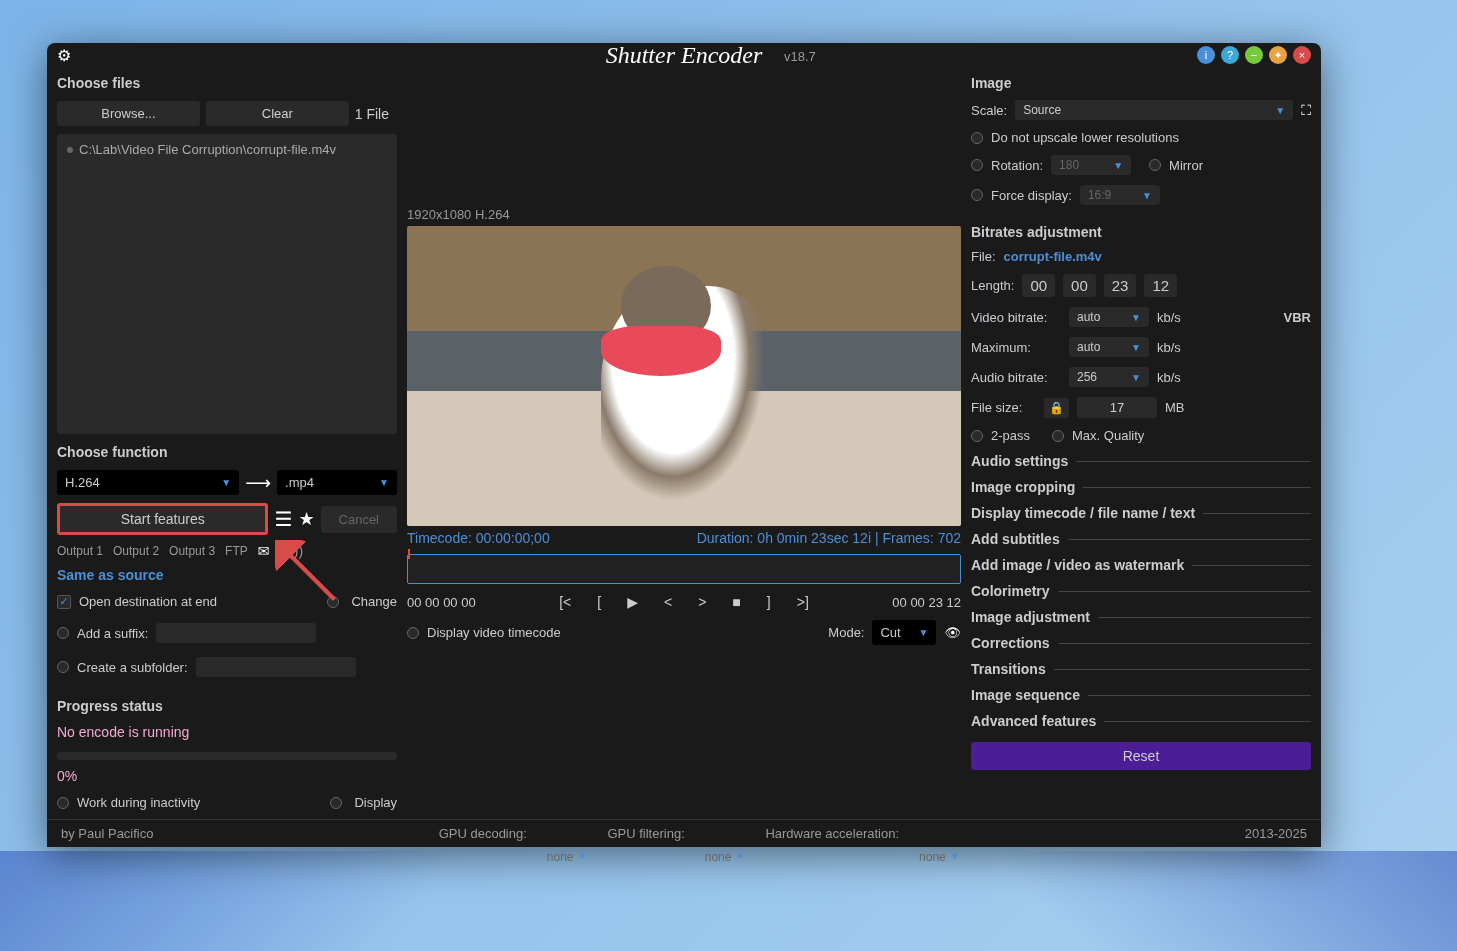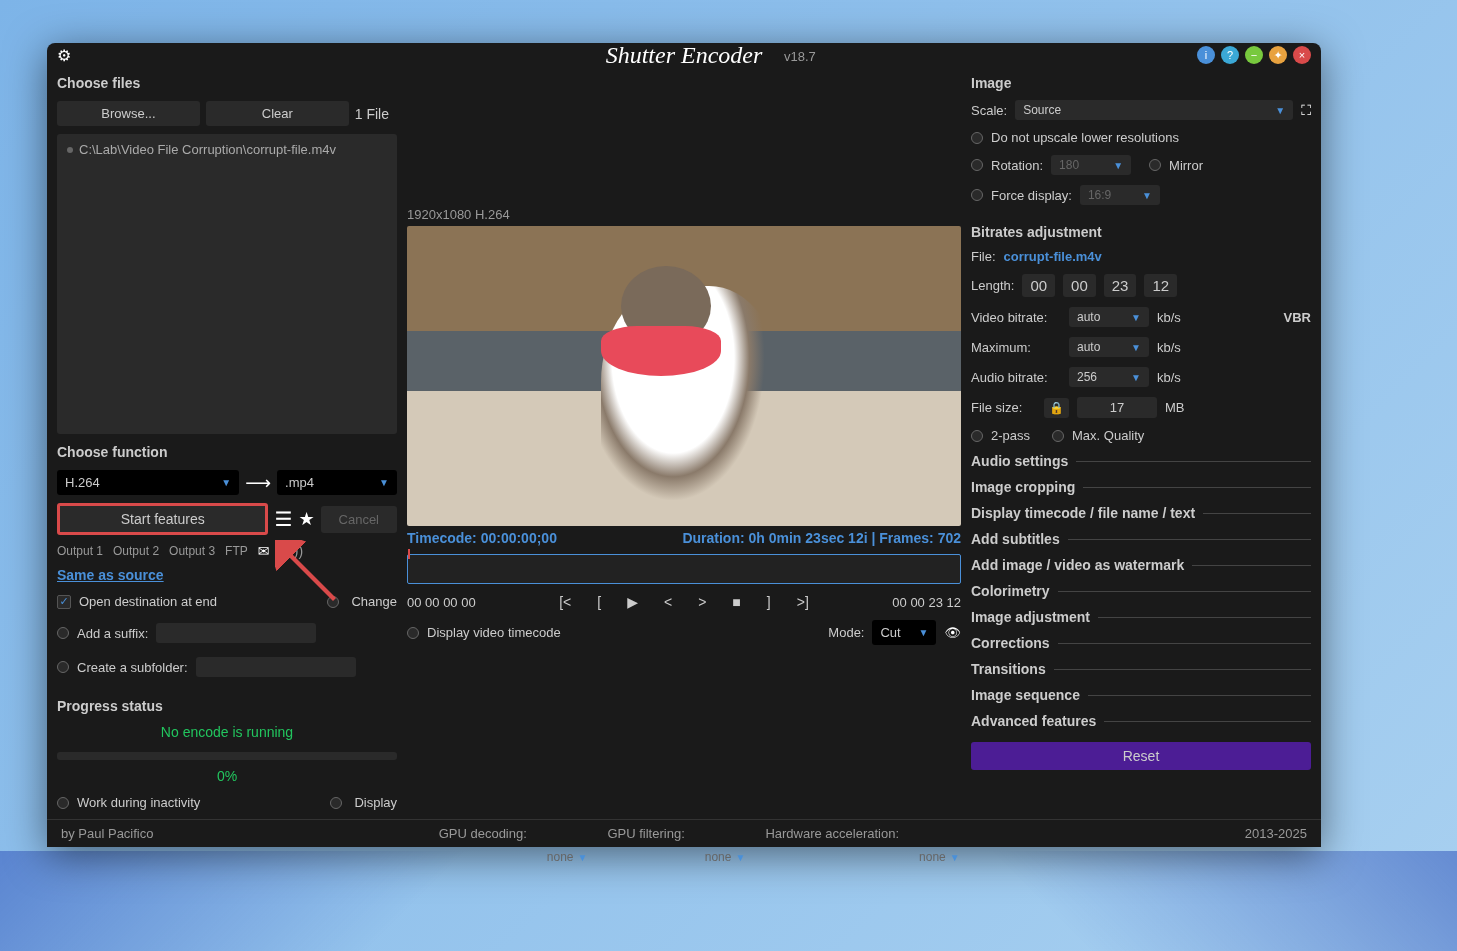--- a/index.html
+++ b/index.html
@@ -33,34 +33,34 @@
 .arrow-icon { color: #fff; font-size: 18px; }
 .start-btn { background: #2a2a2a; color: #ccc; border: 3px solid #d94a4a; padding: 5px 30px; border-radius: 3px; font-size: 14px; cursor: pointer; flex: 1; position: relative; }
 .red-arrow { position: absolute; top: 540px; left: 275px; width: 70px; height: 70px; pointer-events: none; z-index: 10; }
 .hamburger { color: #fff; font-size: 20px; cursor: pointer; }
 .star { color: #fff; font-size: 18px; cursor: pointer; }
 .cancel-btn { background: #2a2a2a; color: #666; border: none; padding: 6px 18px; border-radius: 3px; font-size: 13px; }
 .output-tabs { display: flex; gap: 10px; font-size: 12px; color: #999; align-items: center; }
 .output-tab { cursor: pointer; }
 .mail-icon { color: #fff; font-size: 14px; }
 .wifi-icon { color: #999; font-size: 14px; }
-.same-source { color: #4a90d9; font-size: 14px; font-weight: 600; text-decoration: underline; }
+.same-source { color: #4a90d9; font-size: 14px; font-weight: 600; }
 .check-row { display: flex; align-items: center; gap: 8px; font-size: 13px; color: #ccc; padding: 3px 0; }
 .checkbox { width: 14px; height: 14px; background: #2a2a2a; border: 1px solid #555; border-radius: 2px; cursor: pointer; display: flex; align-items: center; justify-content: center; }
 .checkbox.checked::after { content: '✓'; color: #4a90d9; font-size: 11px; }
 .input-inline { background: #2a2a2a; border: none; color: #ccc; padding: 3px 6px; border-radius: 3px; font-size: 12px; width: 160px; }
 .change-lbl { margin-left: auto; color: #ccc; font-size: 13px; }
-.progress-label { color: #22c55e; font-size: 14px; text-align: center; }
+.progress-label { color: #f9a8d4; font-size: 14px; text-align: left; }
 .progress-bar { background: #2a2a2a; height: 8px; border-radius: 3px; margin-top: 4px; }
 .preview-info { color: #999; font-size: 13px; padding: 4px 0; }
 .preview-box { width: 100%; height: 300px; background: linear-gradient(to bottom, #8b7355 0%, #8b7355 35%, #5a6268 35%, #5a6268 55%, #d4c9b8 55%, #d4c9b8 100%); border-radius: 2px; position: relative; overflow: hidden; }
 .cat-shape { position: absolute; left: 35%; top: 20%; width: 180px; height: 240px; background: radial-gradient(ellipse at 40% 30%, #fff 0%, #fff 40%, #8a7a6a 50%, transparent 60%); border-radius: 40% 40% 30% 30%; }
 .cat-head { position: absolute; top: -20px; left: 20px; width: 90px; height: 80px; background: #7a6a5a; border-radius: 50%; }
 .bandana { position: absolute; top: 40px; left: 0; width: 120px; height: 50px; background: #e84a5a; border-radius: 30% 30% 50% 50%; }
-.timecode-row { display: flex; justify-content: space-between; color: #4a90d9; font-size: 14px; font-weight: 700; padding: 4px 0; }
+.timecode-row { display: flex; justify-content: space-between; color: #4a90d9; font-size: 14px; font-weight: 400; padding: 4px 0; }
 .timeline { background: #222; border: 1px solid #4a90d9; height: 30px; margin: 4px 0; border-radius: 2px; position: relative; }
 .timeline-mark { position: absolute; top: -6px; left: 0; width: 2px; height: 10px; background: #d94a4a; }
 .controls-row { display: flex; align-items: center; gap: 8px; color: #ccc; font-size: 13px; justify-content: space-between; padding: 4px 0; }
 .ctrl-btn { background: transparent; color: #ccc; border: none; font-size: 14px; cursor: pointer; padding: 2px 6px; }
 .mode-row { display: flex; align-items: center; gap: 8px; color: #ccc; font-size: 13px; padding: 4px 0; }
 .right-label { color: #ccc; font-size: 13px; }
 .right-row { display: flex; align-items: center; gap: 8px; padding: 3px 0; }
 .right-dd { background: #2a2a2a; color: #ccc; border: none; padding: 3px 8px; border-radius: 3px; font-size: 12px; display: flex; align-items: center; gap: 16px; cursor: pointer; min-width: 80px; }
 .right-dd.disabled { color: #666; }
 .crop-icon { color: #fff; font-size: 14px; cursor: pointer; }
@@ -68,21 +68,21 @@
 .time-box { background: #2a2a2a; color: #ccc; padding: 3px 8px; border-radius: 3px; font-size: 15px; min-width: 30px; text-align: center; }
 .unit-label { color: #ccc; font-size: 13px; }
 .vbr-label { color: #ccc; font-size: 13px; font-weight: 600; margin-left: auto; }
 .lock-icon { color: #fff; font-size: 12px; background: #2a2a2a; padding: 3px 5px; border-radius: 3px; cursor: pointer; }
 .num-input { background: #2a2a2a; color: #ccc; border: none; padding: 3px 8px; border-radius: 3px; font-size: 13px; text-align: center; width: 80px; }
 .accordion { display: flex; align-items: center; color: #ccc; font-size: 14px; font-weight: 600; padding: 3px 0; cursor: pointer; }
 .accordion-line { flex: 1; height: 1px; background: #444; margin-left: 8px; }
 .reset-btn { background: #4c1d95; color: #ccc; border: none; padding: 6px; border-radius: 3px; font-size: 14px; cursor: pointer; width: 100%; margin-top: 6px; }
 .statusbar { height: 28px; background: #1a1a1a; display: flex; align-items: center; padding: 0 14px; gap: 20px; color: #999; font-size: 13px; border-top: 1px solid #333; }
 .status-spacer { flex: 1; }
-.status-dd { background: transparent; color: #666; font-size: 12px; display: flex; align-items: center; gap: 4px; cursor: pointer; margin-top: 47px; }
+.status-dd { background: transparent; color: #666; font-size: 12px; display: flex; gap: 4px; cursor: pointer; margin-top: 47px; }
 .blue-file { color: #4a90d9; font-weight: 600; }
 .abstract-shape { position: absolute; bottom: 0; left: 0; width: 100%; height: 100px; background: linear-gradient(135deg, #3a5fbf 0%, transparent 30%), linear-gradient(225deg, #3a5fbf 0%, transparent 30%); opacity: 0.6; }
 </style>
 </head>
 <body>
 
 <div class="abstract-shape"></div>
 
 <div class="app-window">
   <div class="titlebar">

